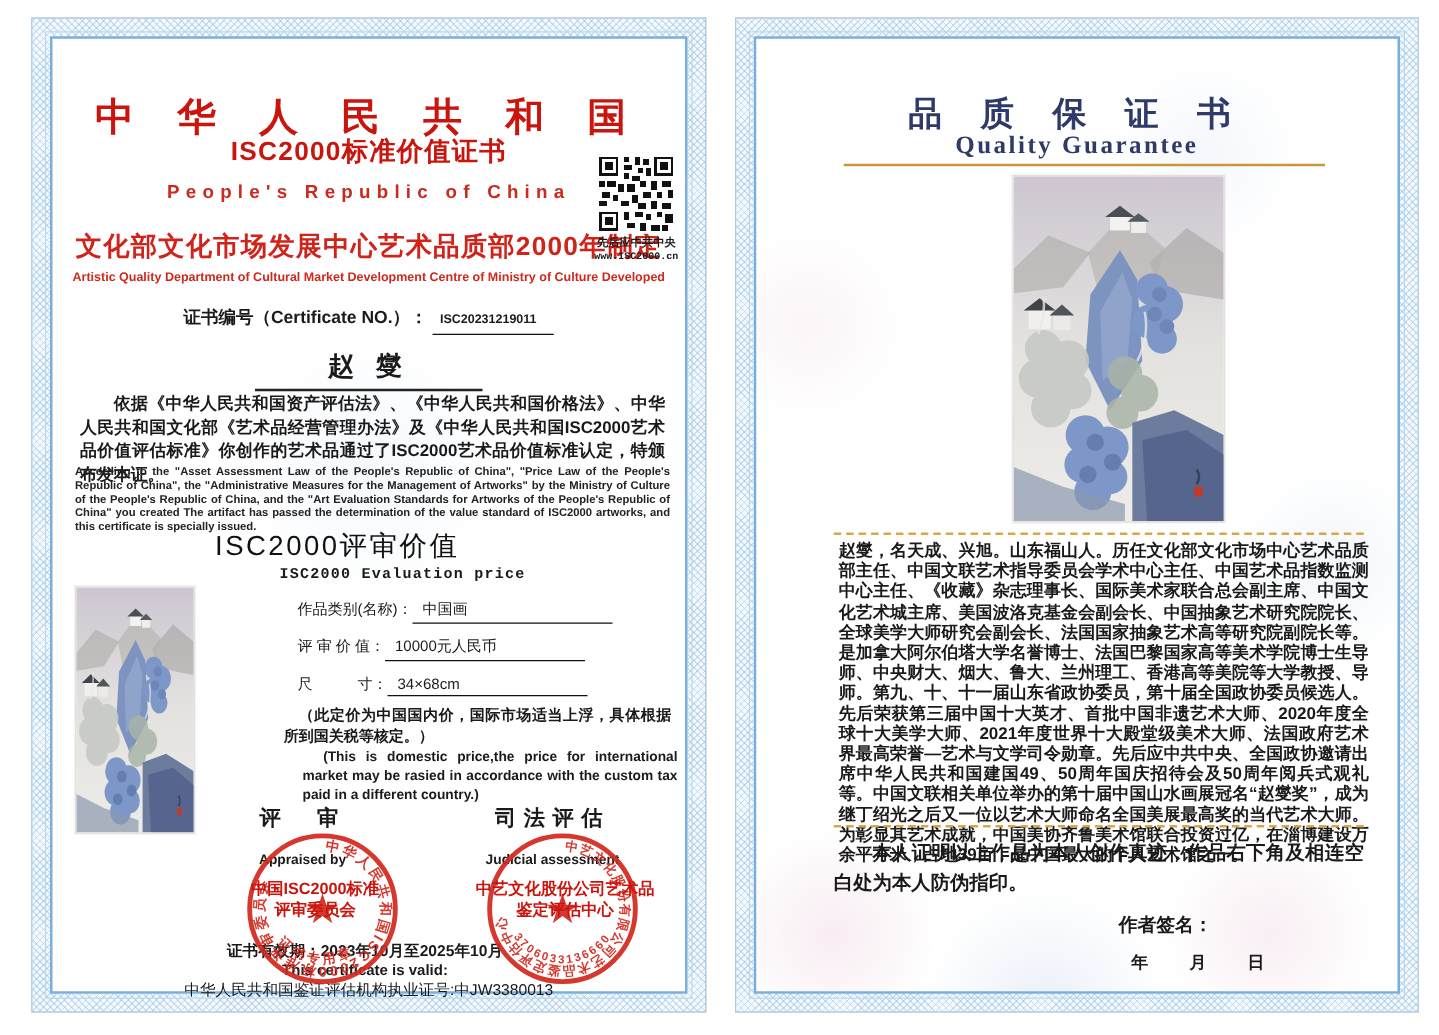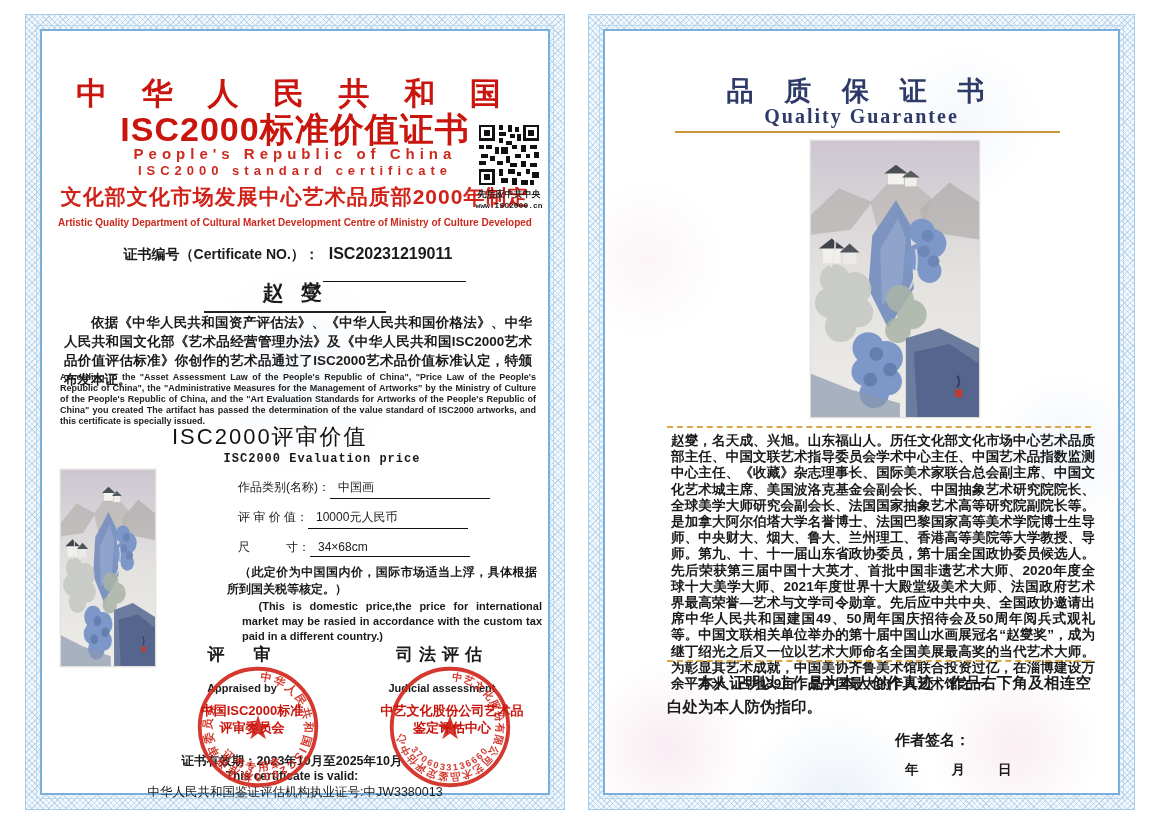--- a/index.html
+++ b/index.html
@@ -33,27 +33,27 @@
       radial-gradient(circle 110px at 90% 55%, rgba(150,180,220,.12), rgba(0,0,0,0) 70%),
       radial-gradient(circle 110px at 8% 30%, rgba(222,170,196,.12), rgba(0,0,0,0) 70%),
       radial-gradient(circle 110px at 70% 12%, rgba(150,180,220,.10), rgba(0,0,0,0) 70%),
       #fff;
   }
   .abs { position:absolute; }
   .ctr { left:0; right:0; text-align:center; }
 
   
   .lc-title-cn { top:42px; font-size:31px; font-weight:bold; color:#c9150d; letter-spacing:13px; }
-  .lc-title-2  { top:76px; font-size:34px; font-weight:bold; color:#c9150d; letter-spacing:1px; }
+  .lc-title-2  { top:76px; font-size:21px; font-weight:bold; color:#c9150d; letter-spacing:1px; }
   .lc-en-1 { top:114px; font-size:15px; font-weight:bold; color:#cc2a1e; letter-spacing:5px; }
   .lc-en-2 { top:132px; font-size:13px; font-weight:bold; color:#cc2a1e; letter-spacing:5px; }
   .lc-banner { top:152px; font-size:21px; font-weight:bold; color:#d0231a; letter-spacing:1px; }
   .lc-banner-en { top:186px; font-size:10px; font-weight:bold; color:#cc2a1e; }
   .lc-certno { top:214px; font-size:14px; font-weight:bold; }
-  .lc-certno .no-val { font-size:16px; border-bottom:1.5px solid #111; padding:0 14px 18px 6px; display:inline-block; }
+  .lc-certno .no-val { font-size:10px; border-bottom:1.5px solid #111; padding:0 14px 6px 6px; display:inline-block; }
   .lc-name { top:248px; font-size:21px; font-weight:bold; letter-spacing:6px; }
   .lc-name span { display:inline-block; border-bottom:2px solid #222; padding:0 58px 4px;font-family:Liberation Serif, serif; }
   .lc-body-cn { top:282px; left:22px; width:468px; font-size:13.5px; font-weight:bold; line-height:1.42; text-align:justify; text-indent:2em; }
   .lc-body-en { top:341px; left:18px; width:476px; font-size:9px; font-weight:bold; color:#222; line-height:1.23; text-align:justify; }
 
   .lc-eval-head { top:391px; left:130px; width:300px; text-align:left; font-size:22px; font-weight:normal; letter-spacing:2px; color:#111; }
   .lc-eval-sub  { top:421px; left:130px; width:300px; text-align:center; font-family:"Liberation Mono","DejaVu Sans Mono",monospace; font-size:12px; font-weight:bold; letter-spacing:1px; }
   .lc-field { left:196px; width:280px; font-size:12px; font-weight:normal; }
   .lc-field .fl { display:inline-block; }
   .lc-field .fv { display:inline-block; border-bottom:1.5px solid #111; min-width:160px; padding:0 4px 2px 8px; }
@@ -96,21 +96,20 @@
 
 <div id="stage">
 
   <div class="cert" style="left:25px; top:14px; width:540px; height:796px;">
     <div class="cert-border"></div>
     <div class="cert-inner inner-left">
 
       <div class="abs ctr lc-title-cn">中 华 人 民 共 和 国</div>
       <div class="abs ctr lc-title-2">ISC2000标准价值证书</div>
       <div class="abs ctr lc-en-1">People's Republic of China</div>
-      <div class="abs ctr lc-en-2">ISC2000 standard certificate</div>
       <div class="abs ctr lc-banner">文化部文化市场发展中心艺术品质部2000年制定</div>
       <div class="abs ctr lc-banner-en">Artistic Quality Department of Cultural Market Development Centre of Ministry of Culture Developed</div>
 
       <div class="qr-box">
         <svg viewBox="0 0 29 29" shape-rendering="crispEdges">
           <rect width="29" height="29" fill="#fff"></rect>
           <g fill="#111">
             <path d="M1,1h7v7h-7z M2,2v5h5v-5z" fill-rule="evenodd"></path>
               <rect x="3" y="3" width="3" height="3"></rect>
             <path d="M21,1h7v7h-7z M22,2v5h5v-5z" fill-rule="evenodd"></path>

